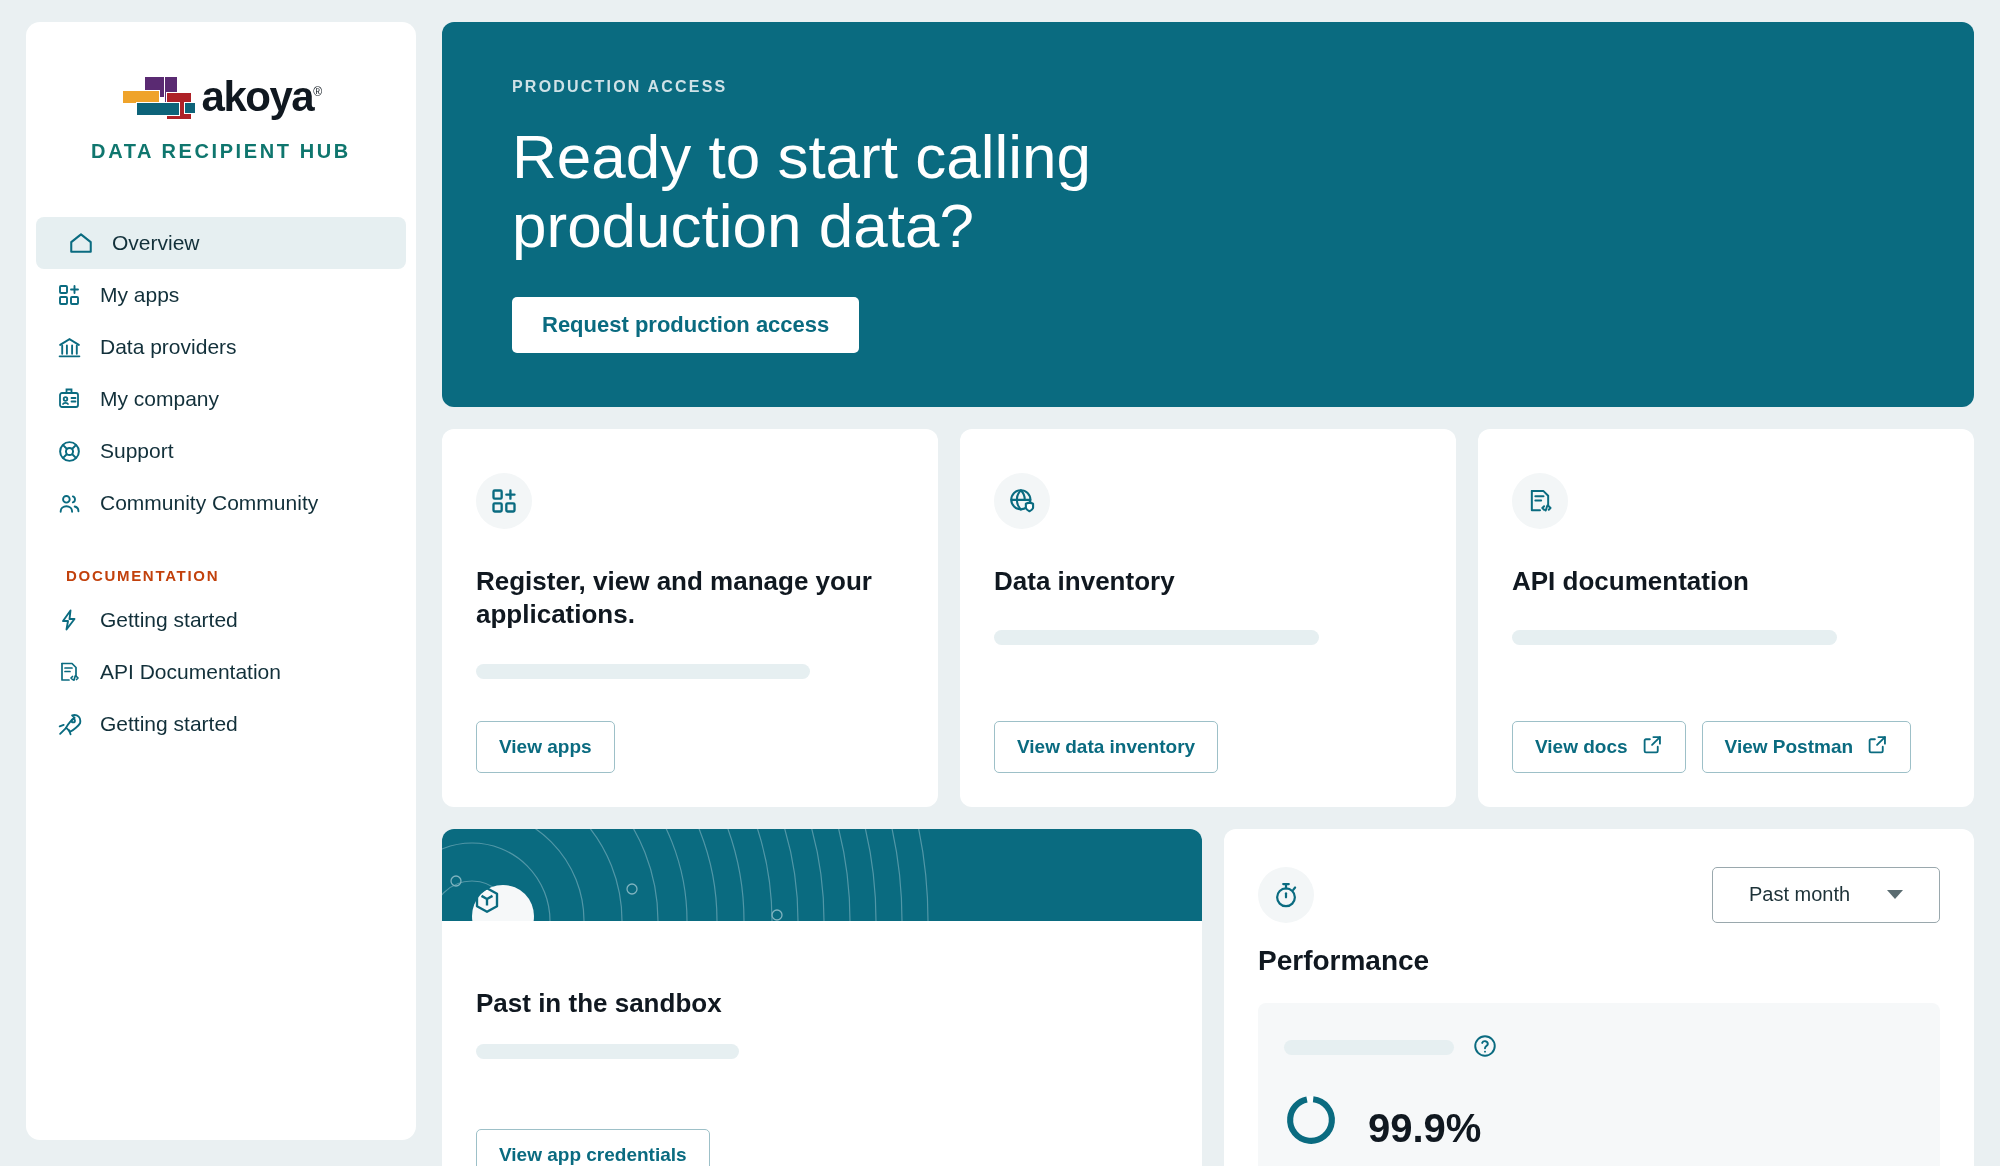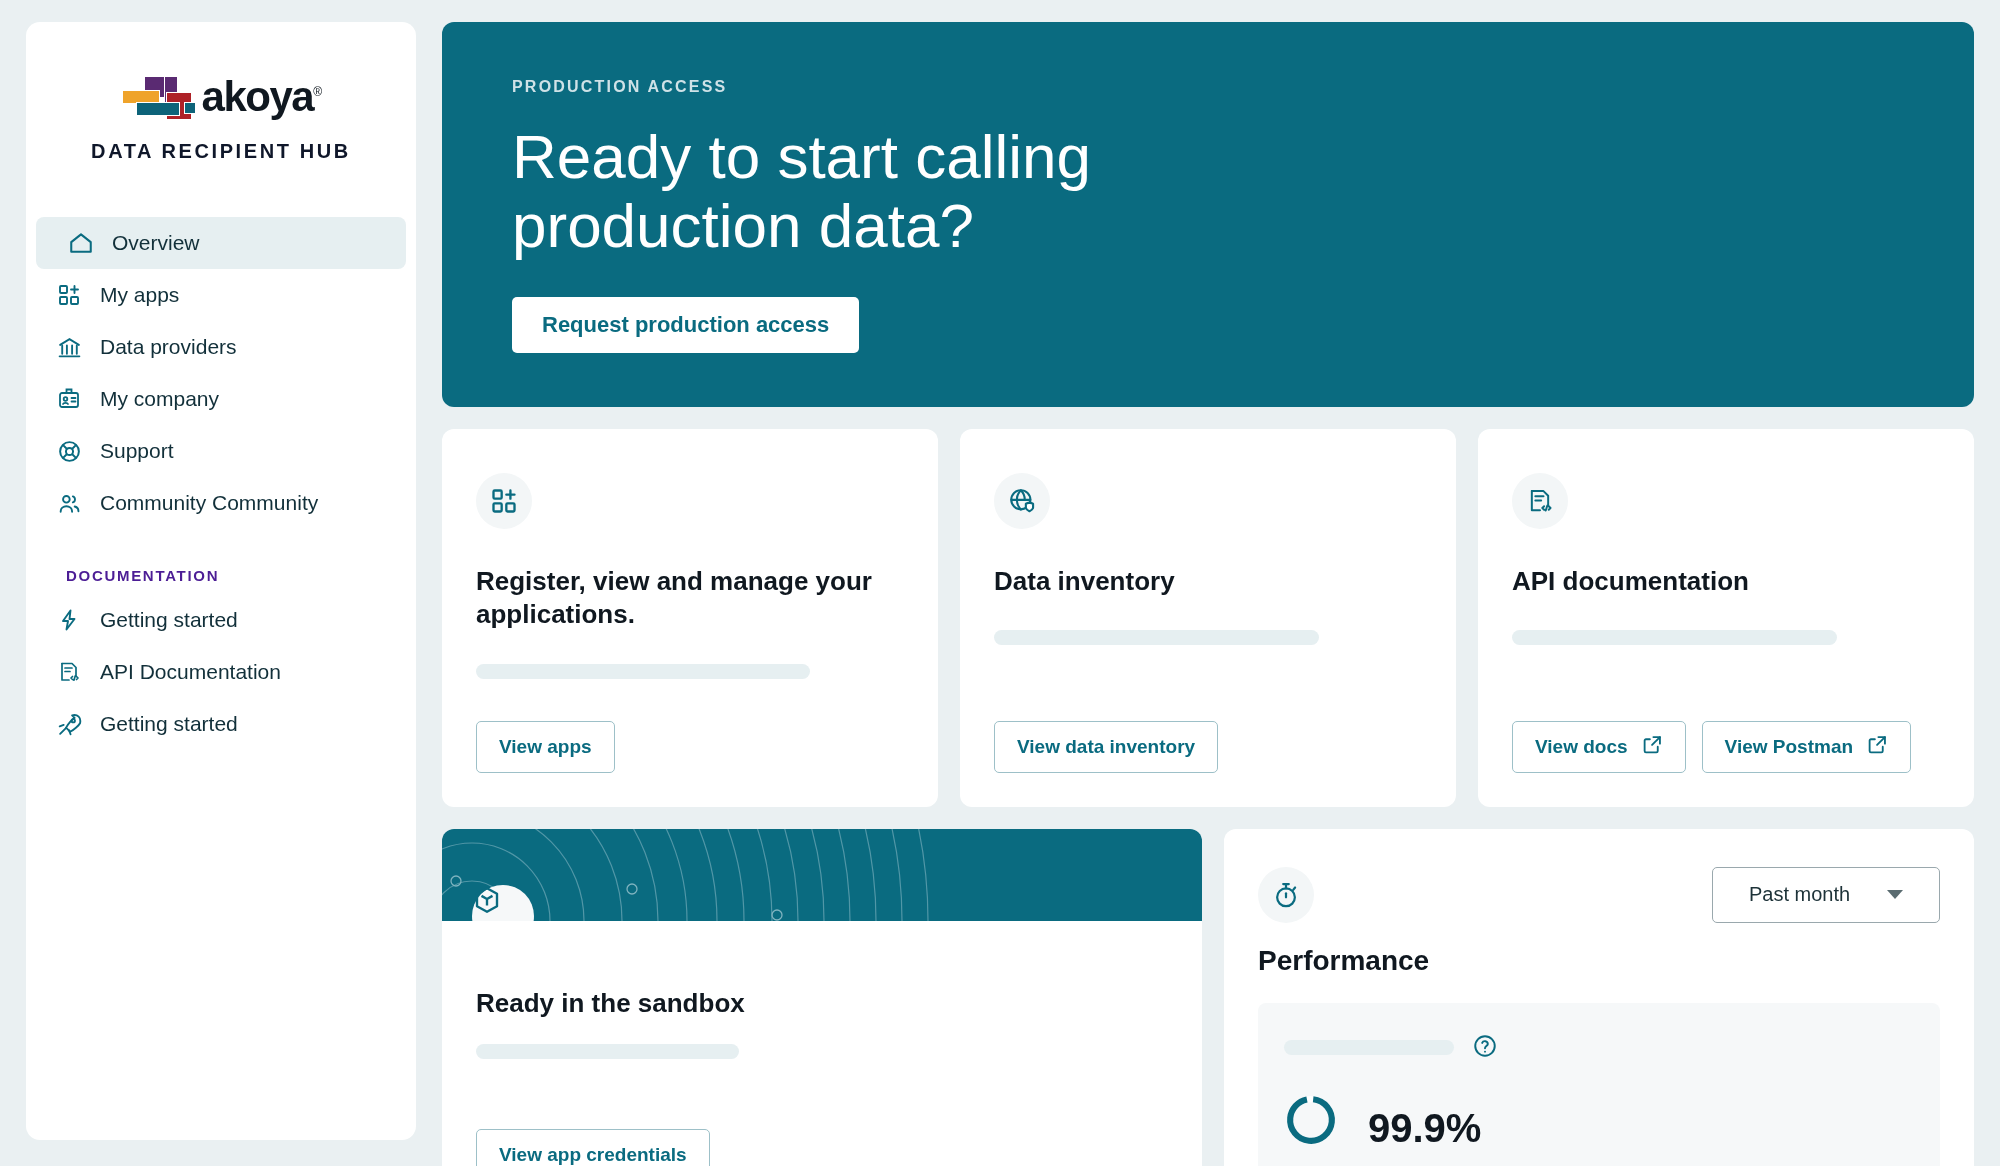--- a/index.html
+++ b/index.html
@@ -71,21 +71,21 @@
     font-size: 12px;
     vertical-align: super;
     font-weight: 400;
   }
 
   .brand-sub {
     margin-top: 20px;
     font-size: 20px;
     font-weight: 700;
     letter-spacing: 2.6px;
-    color: #0f172a;
+    color: #0f766e;
   }
 
   .nav {
     margin-top: 44px;
     padding: 0 10px;
   }
 
   .nav-item {
     display: flex;
     align-items: center;
@@ -100,21 +100,21 @@
   .nav-item.active { background: #e6eff1; padding-left: 32px; }
   .nav-item .ico { width: 26px; height: 26px; flex: 0 0 26px; display: flex; align-items: center; justify-content: center; }
   .nav-item .ico svg { display: block; }
 
   .nav-section {
     margin: 38px 0 10px 0;
     padding: 0 30px;
     font-size: 15px;
     font-weight: 700;
     letter-spacing: 1.7px;
-    color: #4c1d95;
+    color: #c2410c;
   }
 
   
   .main {
     flex: 1 1 auto;
     display: flex;
     flex-direction: column;
     gap: 22px;
     min-width: 0;
   }
@@ -568,21 +568,21 @@
             </g>
           </svg>
           <div class="sandbox-ico">
             <svg width="30" height="30" viewBox="0 0 24 24" fill="none" stroke="#0a6b80" stroke-width="1.9" stroke-linejoin="round">
                 <path d="M12 2.6 20 7v10l-8 4.4L4 17V7z"></path>
                 <path d="M12 11.2 12 16.4M12 11.2 7.6 8.7M12 11.2l4.4-2.5"></path>
               </svg>
           </div>
         </div>
         <div class="sandbox-body">
-          <div class="card-title">Ready in the sandbox</div>
+          <div class="card-title">Past in the sandbox</div>
           <div class="skeleton" style="width:38%"></div>
           <div class="card-actions">
             <button class="ghost-btn">
               <span>View app credentials</span>
             </button>
           </div>
         </div>
       </div>
 
       <div class="perf">

